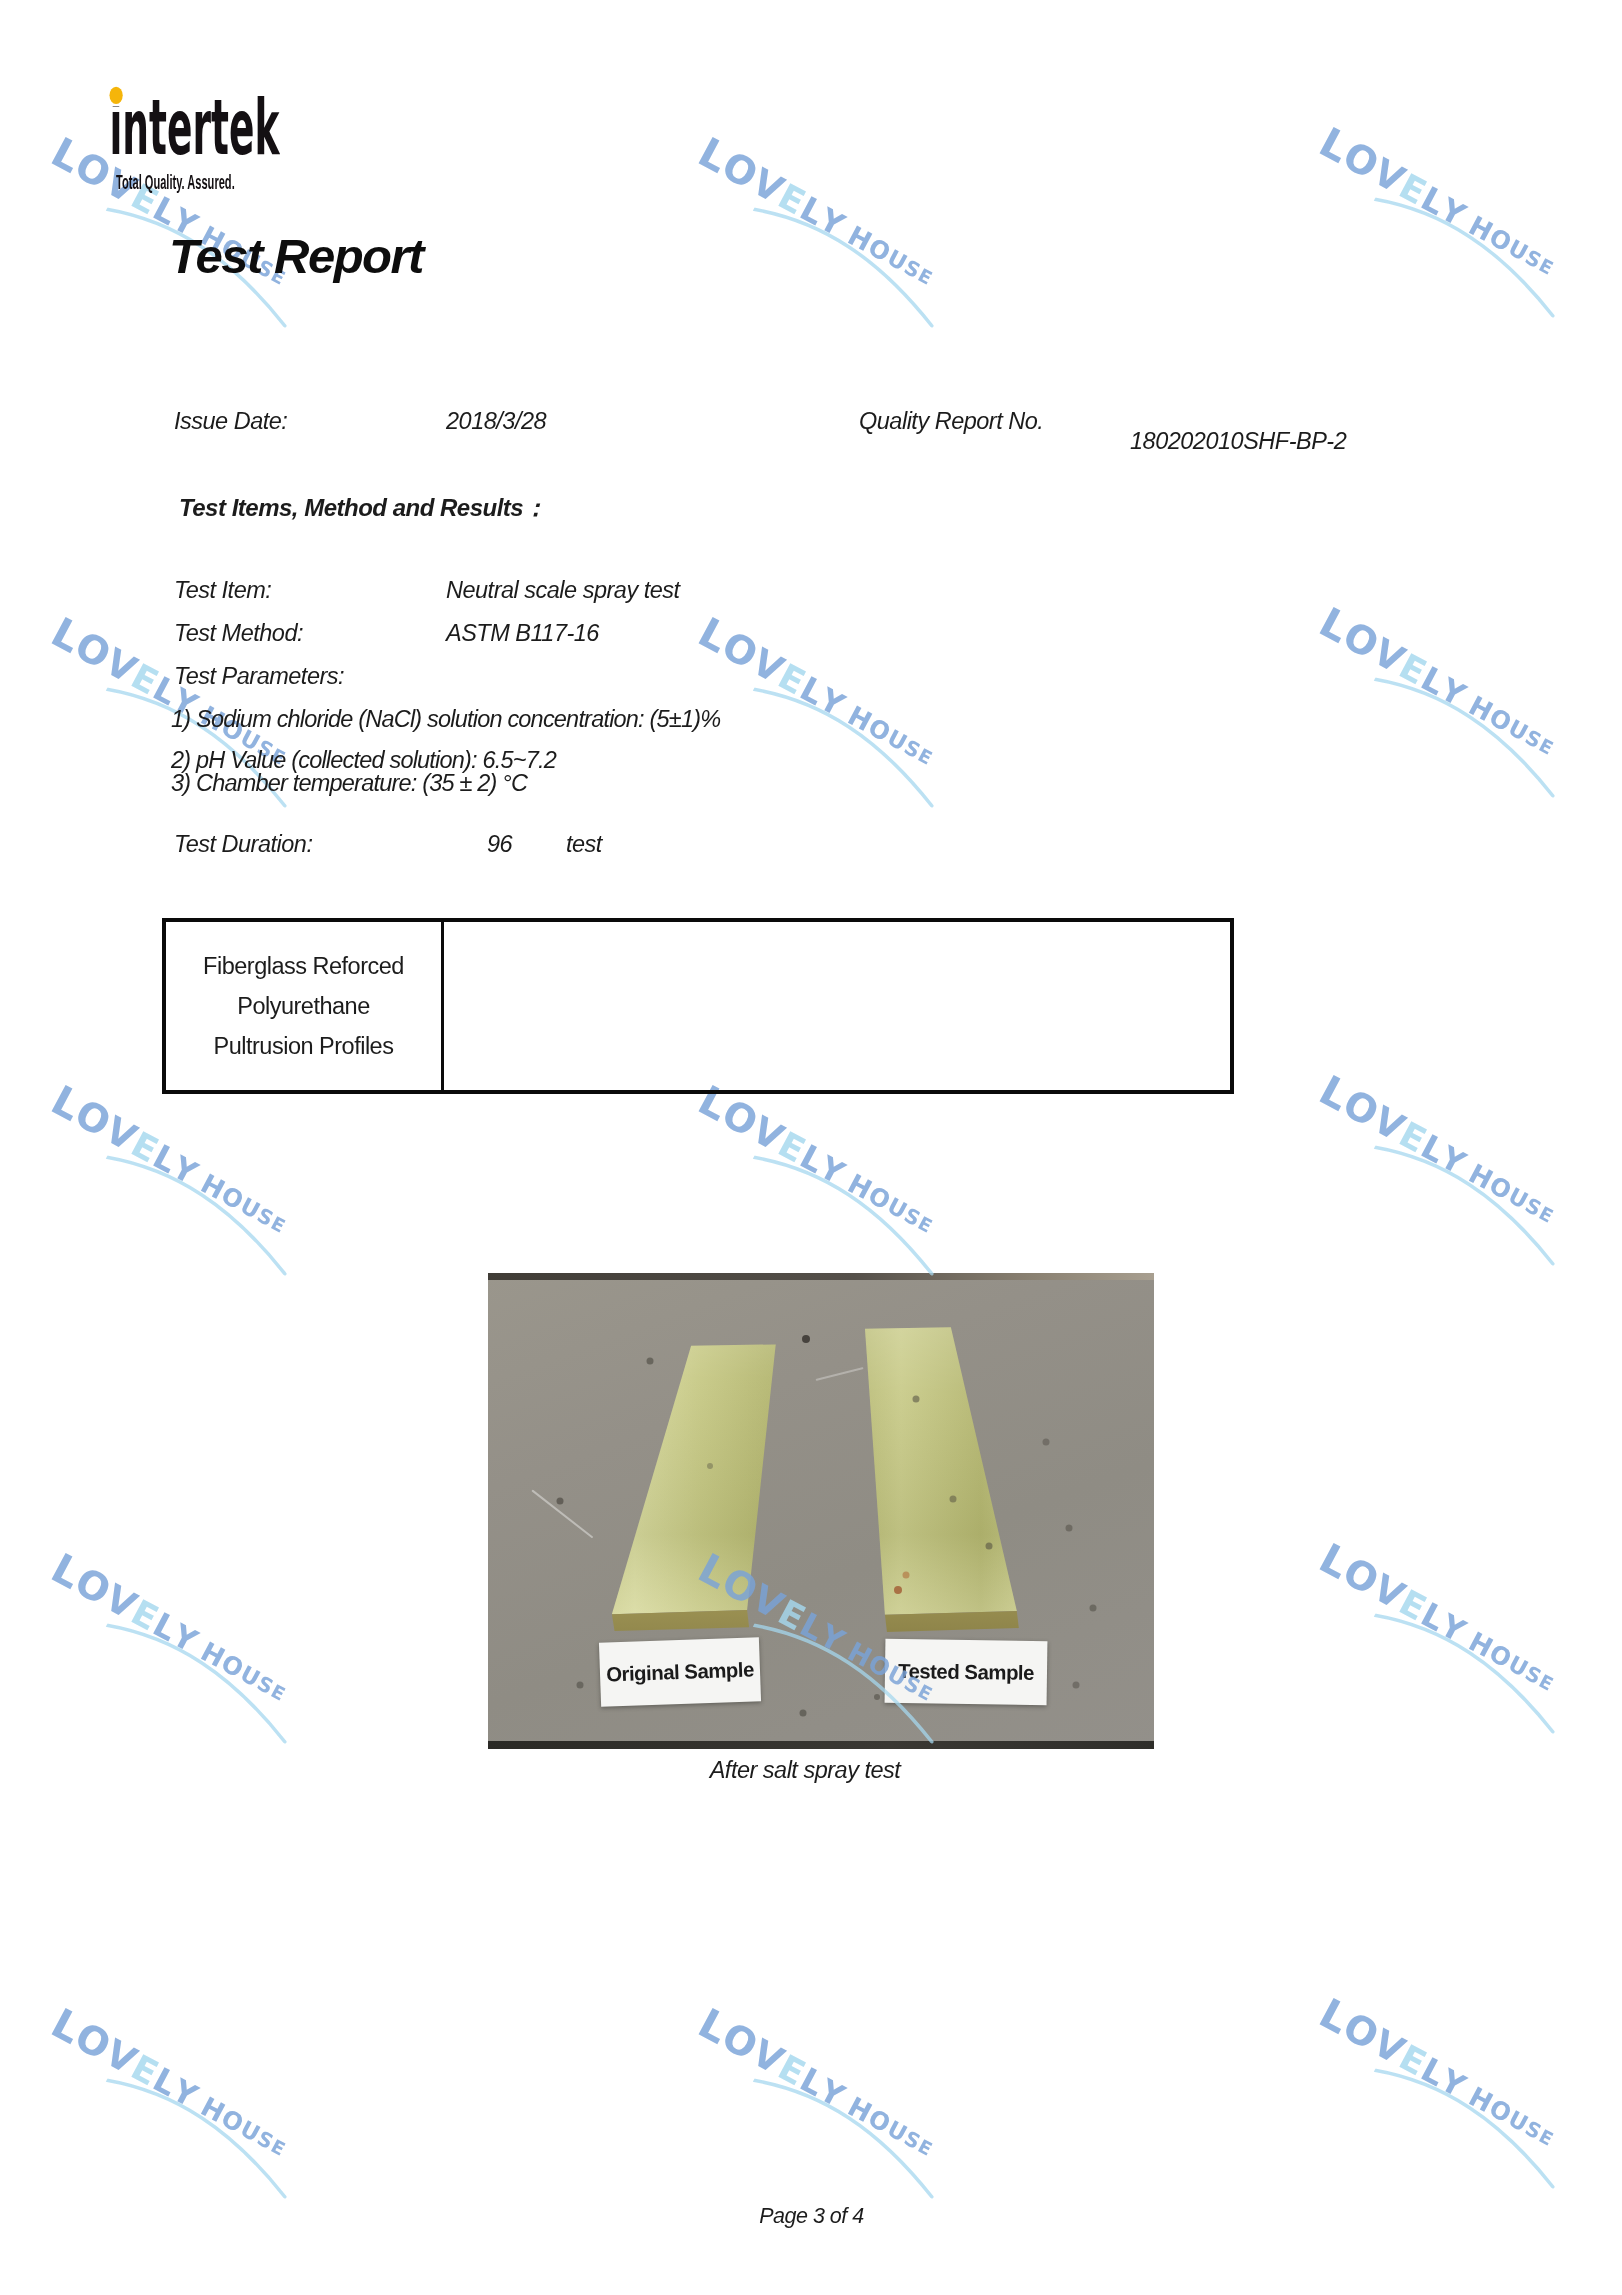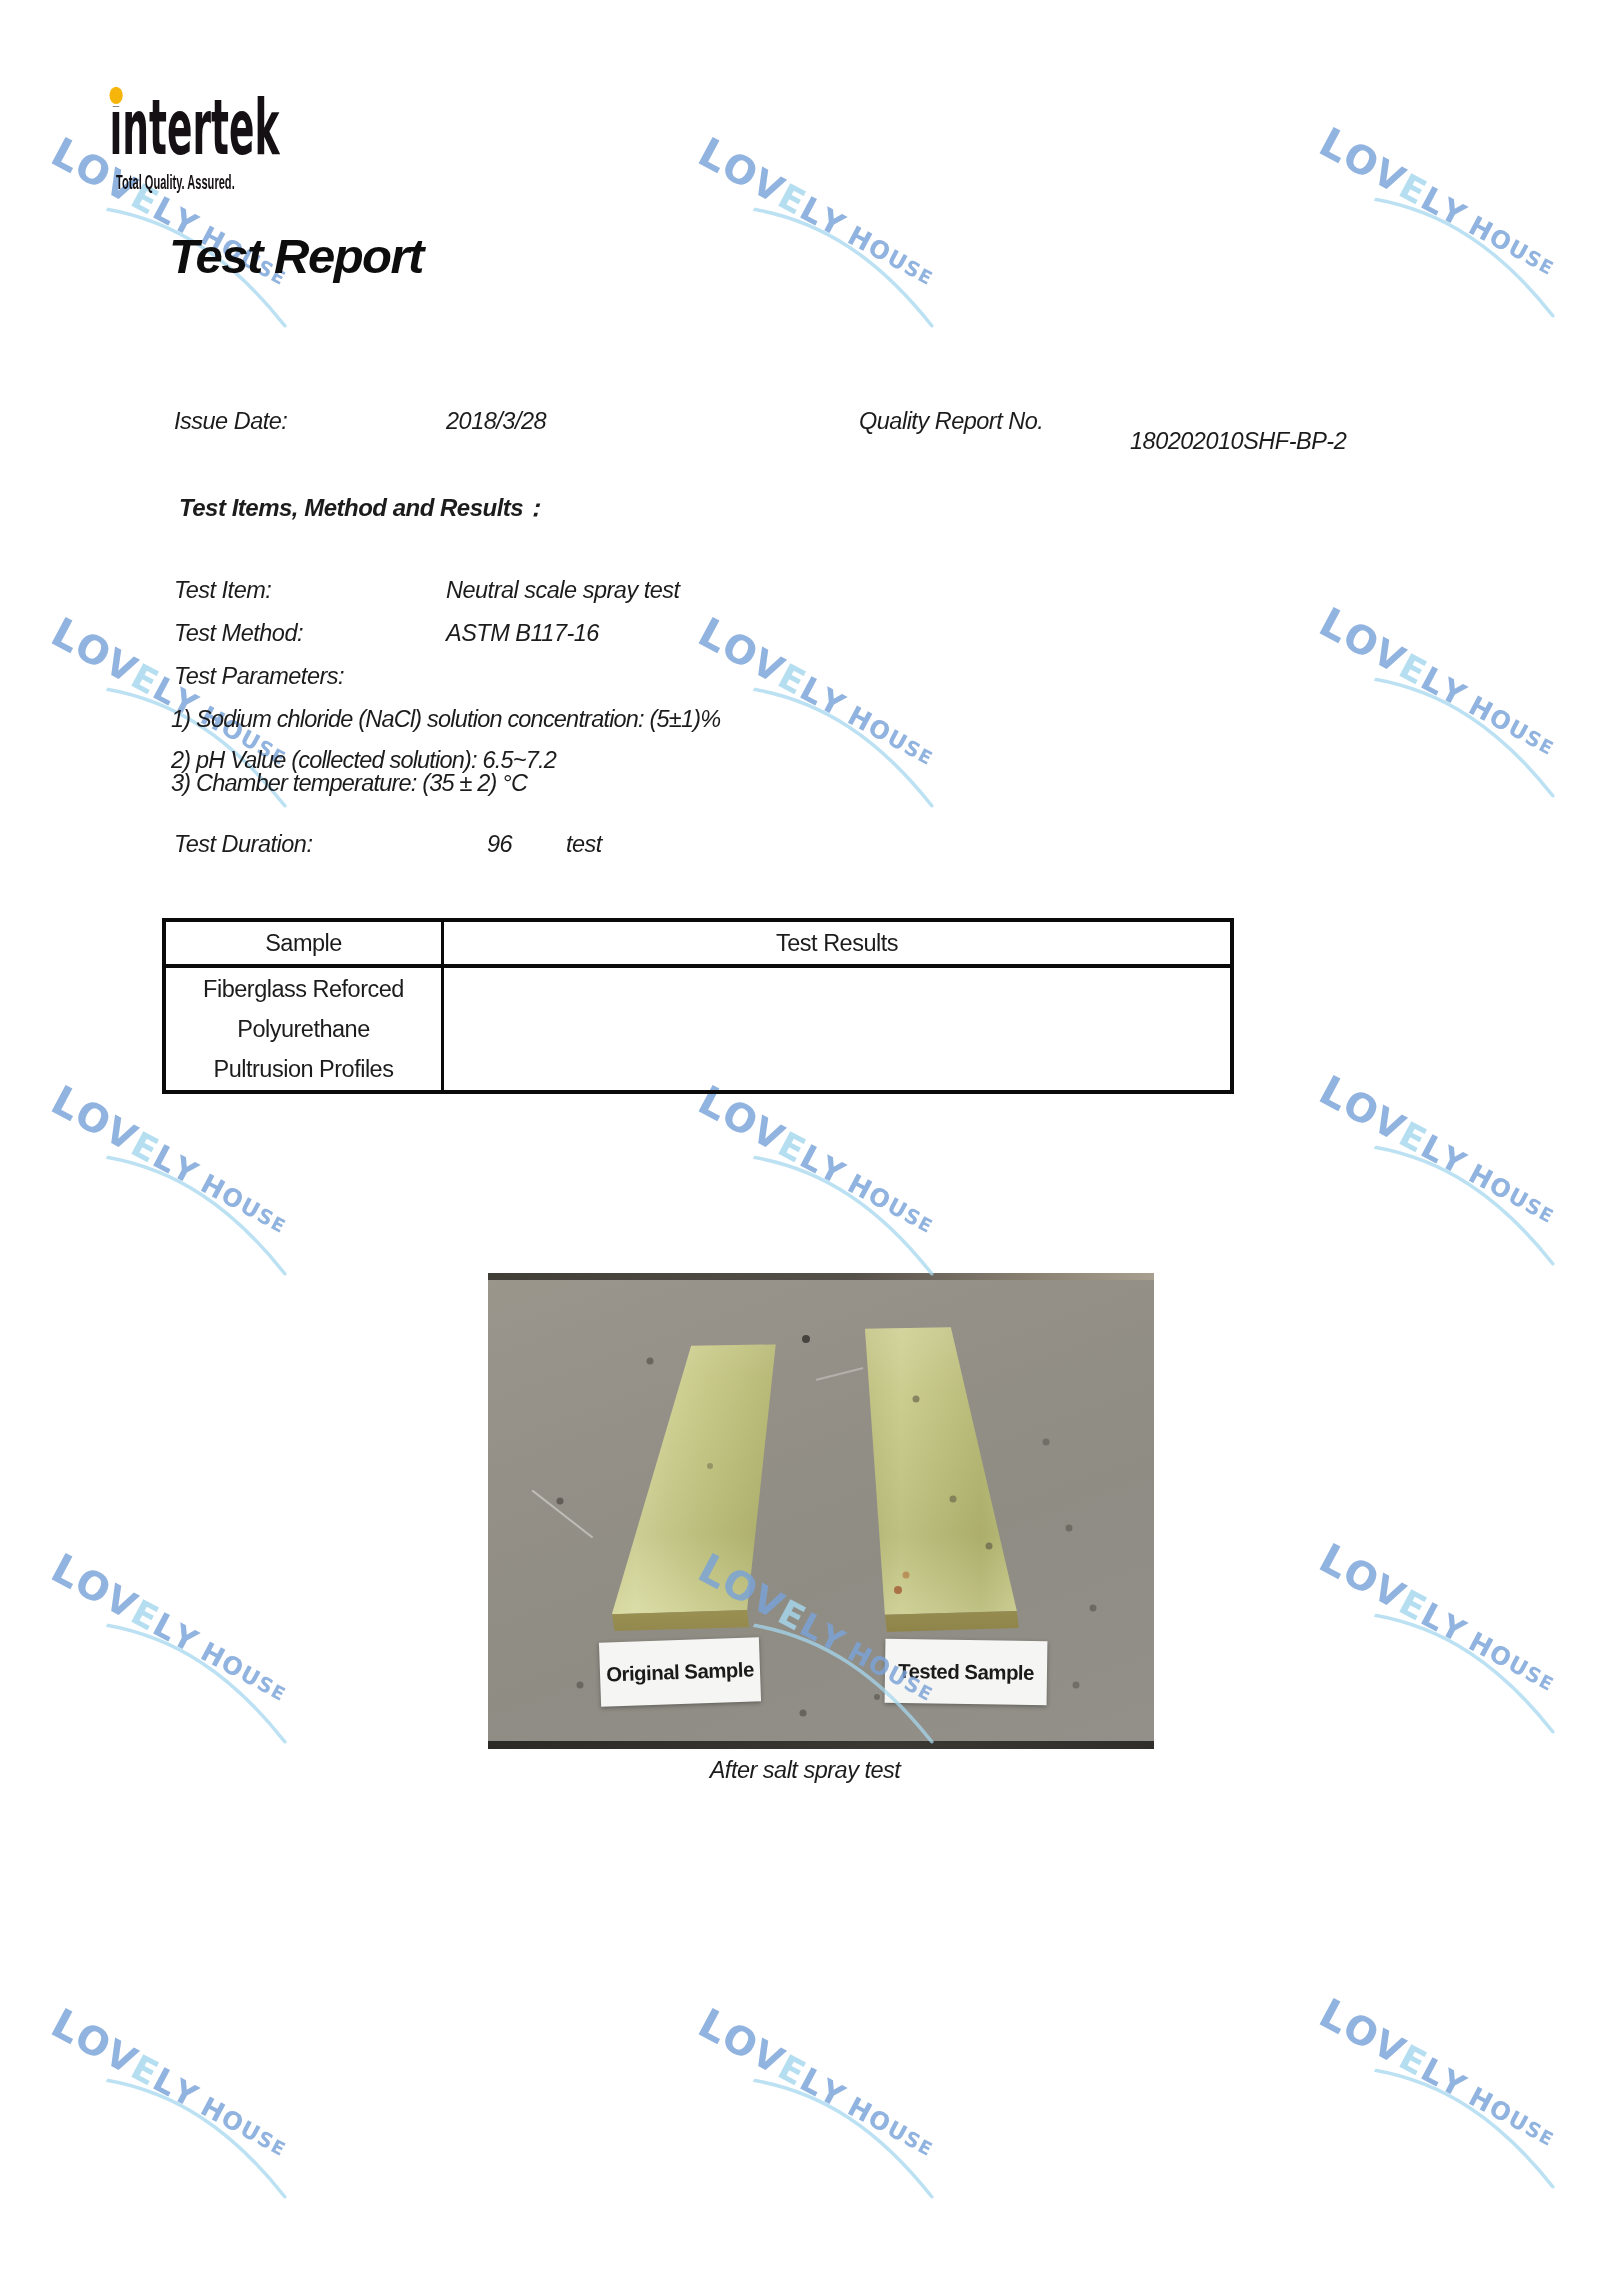--- a/index.html
+++ b/index.html
@@ -131,28 +131,20 @@
 
   <div class="abs txt" style="left:171px;top:706px;letter-spacing:-0.8px;">1) Sodium chloride (NaCl) solution concentration: (5±1)%</div>
   <div class="abs txt" style="left:171px;top:747px;letter-spacing:-0.8px;">2) pH Value (collected solution): 6.5~7.2</div>
   <div class="abs txt" style="left:171px;top:770px;letter-spacing:-0.8px;">3) Chamber temperature: (35 ± 2) °C</div>
 
   <div class="abs txt" style="left:174px;top:831px;">Test Duration:</div>
   <div class="abs txt" style="left:487px;top:831px;">96</div>
   <div class="abs txt" style="left:566px;top:831px;">test</div>
 
   <div class="abs" id="results-table">
-    <div class="tr" id="table-header-row">
-      <div class="td col1">
-        <span>Sample</span>
-      </div>
-      <div class="td col2">
-        <span>Test Results</span>
-      </div>
-    </div>
     <div class="tr">
       <div class="td col1">
         <span class="sample-line">Fiberglass Reforced</span>
         <span class="sample-line">Polyurethane</span>
         <span class="sample-line">Pultrusion Profiles</span>
       </div>
     </div>
   </div>
 
   <div class="abs" id="sample-photo">
@@ -169,20 +161,21 @@
       <span>Original Sample</span>
     </div>
     <div class="abs sample-label" id="label-tested">
       <span>Tested Sample</span>
     </div>
     <div class="abs" id="photo-strip-bottom"></div>
   </div>
 
   <div class="abs txt" style="left:472px;top:1757px;width:666px;text-align:center;">After salt spray test</div>
 
+  <div class="abs txt" style="left:0;top:2204px;width:1623px;text-align:center;font-size:21.5px;">Page 3 of 4</div>
 
   <div class="abs" id="watermark-layer" style="left:0;top:0;width:100%;height:100%;z-index:5;pointer-events:none;">
       <div class="watermark" style="left: 66px; top: 128px; color: rgb(122, 163, 216);"><svg class="wm-swoosh" width="220" height="51" viewBox="0 0 430 100">
           <path d="M0,50 C130,8 260,20 415,88" fill="none" stroke="#a6d8ef" stroke-width="7" stroke-linecap="round"></path>
         </svg><span class="wm-text"><span style="font-size: 41px;">L</span><span style="font-size: 39px;">O</span><span style="font-size: 37px;">V</span><span style="font-size: 35px; color: rgb(166, 216, 239);">E</span><span style="font-size: 33px;">L</span><span style="font-size: 31px;">Y</span><span style="font-size: 29px; display: inline-block; width: 9.2px;"> </span><span style="font-size: 26.6px;">H</span><span style="font-size: 24.5px;">O</span><span style="font-size: 22.5px;">U</span><span style="font-size: 20.4px;">S</span><span style="font-size: 18.4px;">E</span></span></div>
       <div class="watermark" style="left: 713px; top: 128px; color: rgb(122, 163, 216);"><svg class="wm-swoosh" width="220" height="51" viewBox="0 0 430 100">
           <path d="M0,50 C130,8 260,20 415,88" fill="none" stroke="#a6d8ef" stroke-width="7" stroke-linecap="round"></path>
         </svg><span class="wm-text"><span style="font-size: 41px;">L</span><span style="font-size: 39px;">O</span><span style="font-size: 37px;">V</span><span style="font-size: 35px; color: rgb(166, 216, 239);">E</span><span style="font-size: 33px;">L</span><span style="font-size: 31px;">Y</span><span style="font-size: 29px; display: inline-block; width: 9.2px;"> </span><span style="font-size: 26.6px;">H</span><span style="font-size: 24.5px;">O</span><span style="font-size: 22.5px;">U</span><span style="font-size: 20.4px;">S</span><span style="font-size: 18.4px;">E</span></span></div>
       <div class="watermark" style="left: 1334px; top: 118px; color: rgb(122, 163, 216);"><svg class="wm-swoosh" width="220" height="51" viewBox="0 0 430 100">
           <path d="M0,50 C130,8 260,20 415,88" fill="none" stroke="#a6d8ef" stroke-width="7" stroke-linecap="round"></path>

